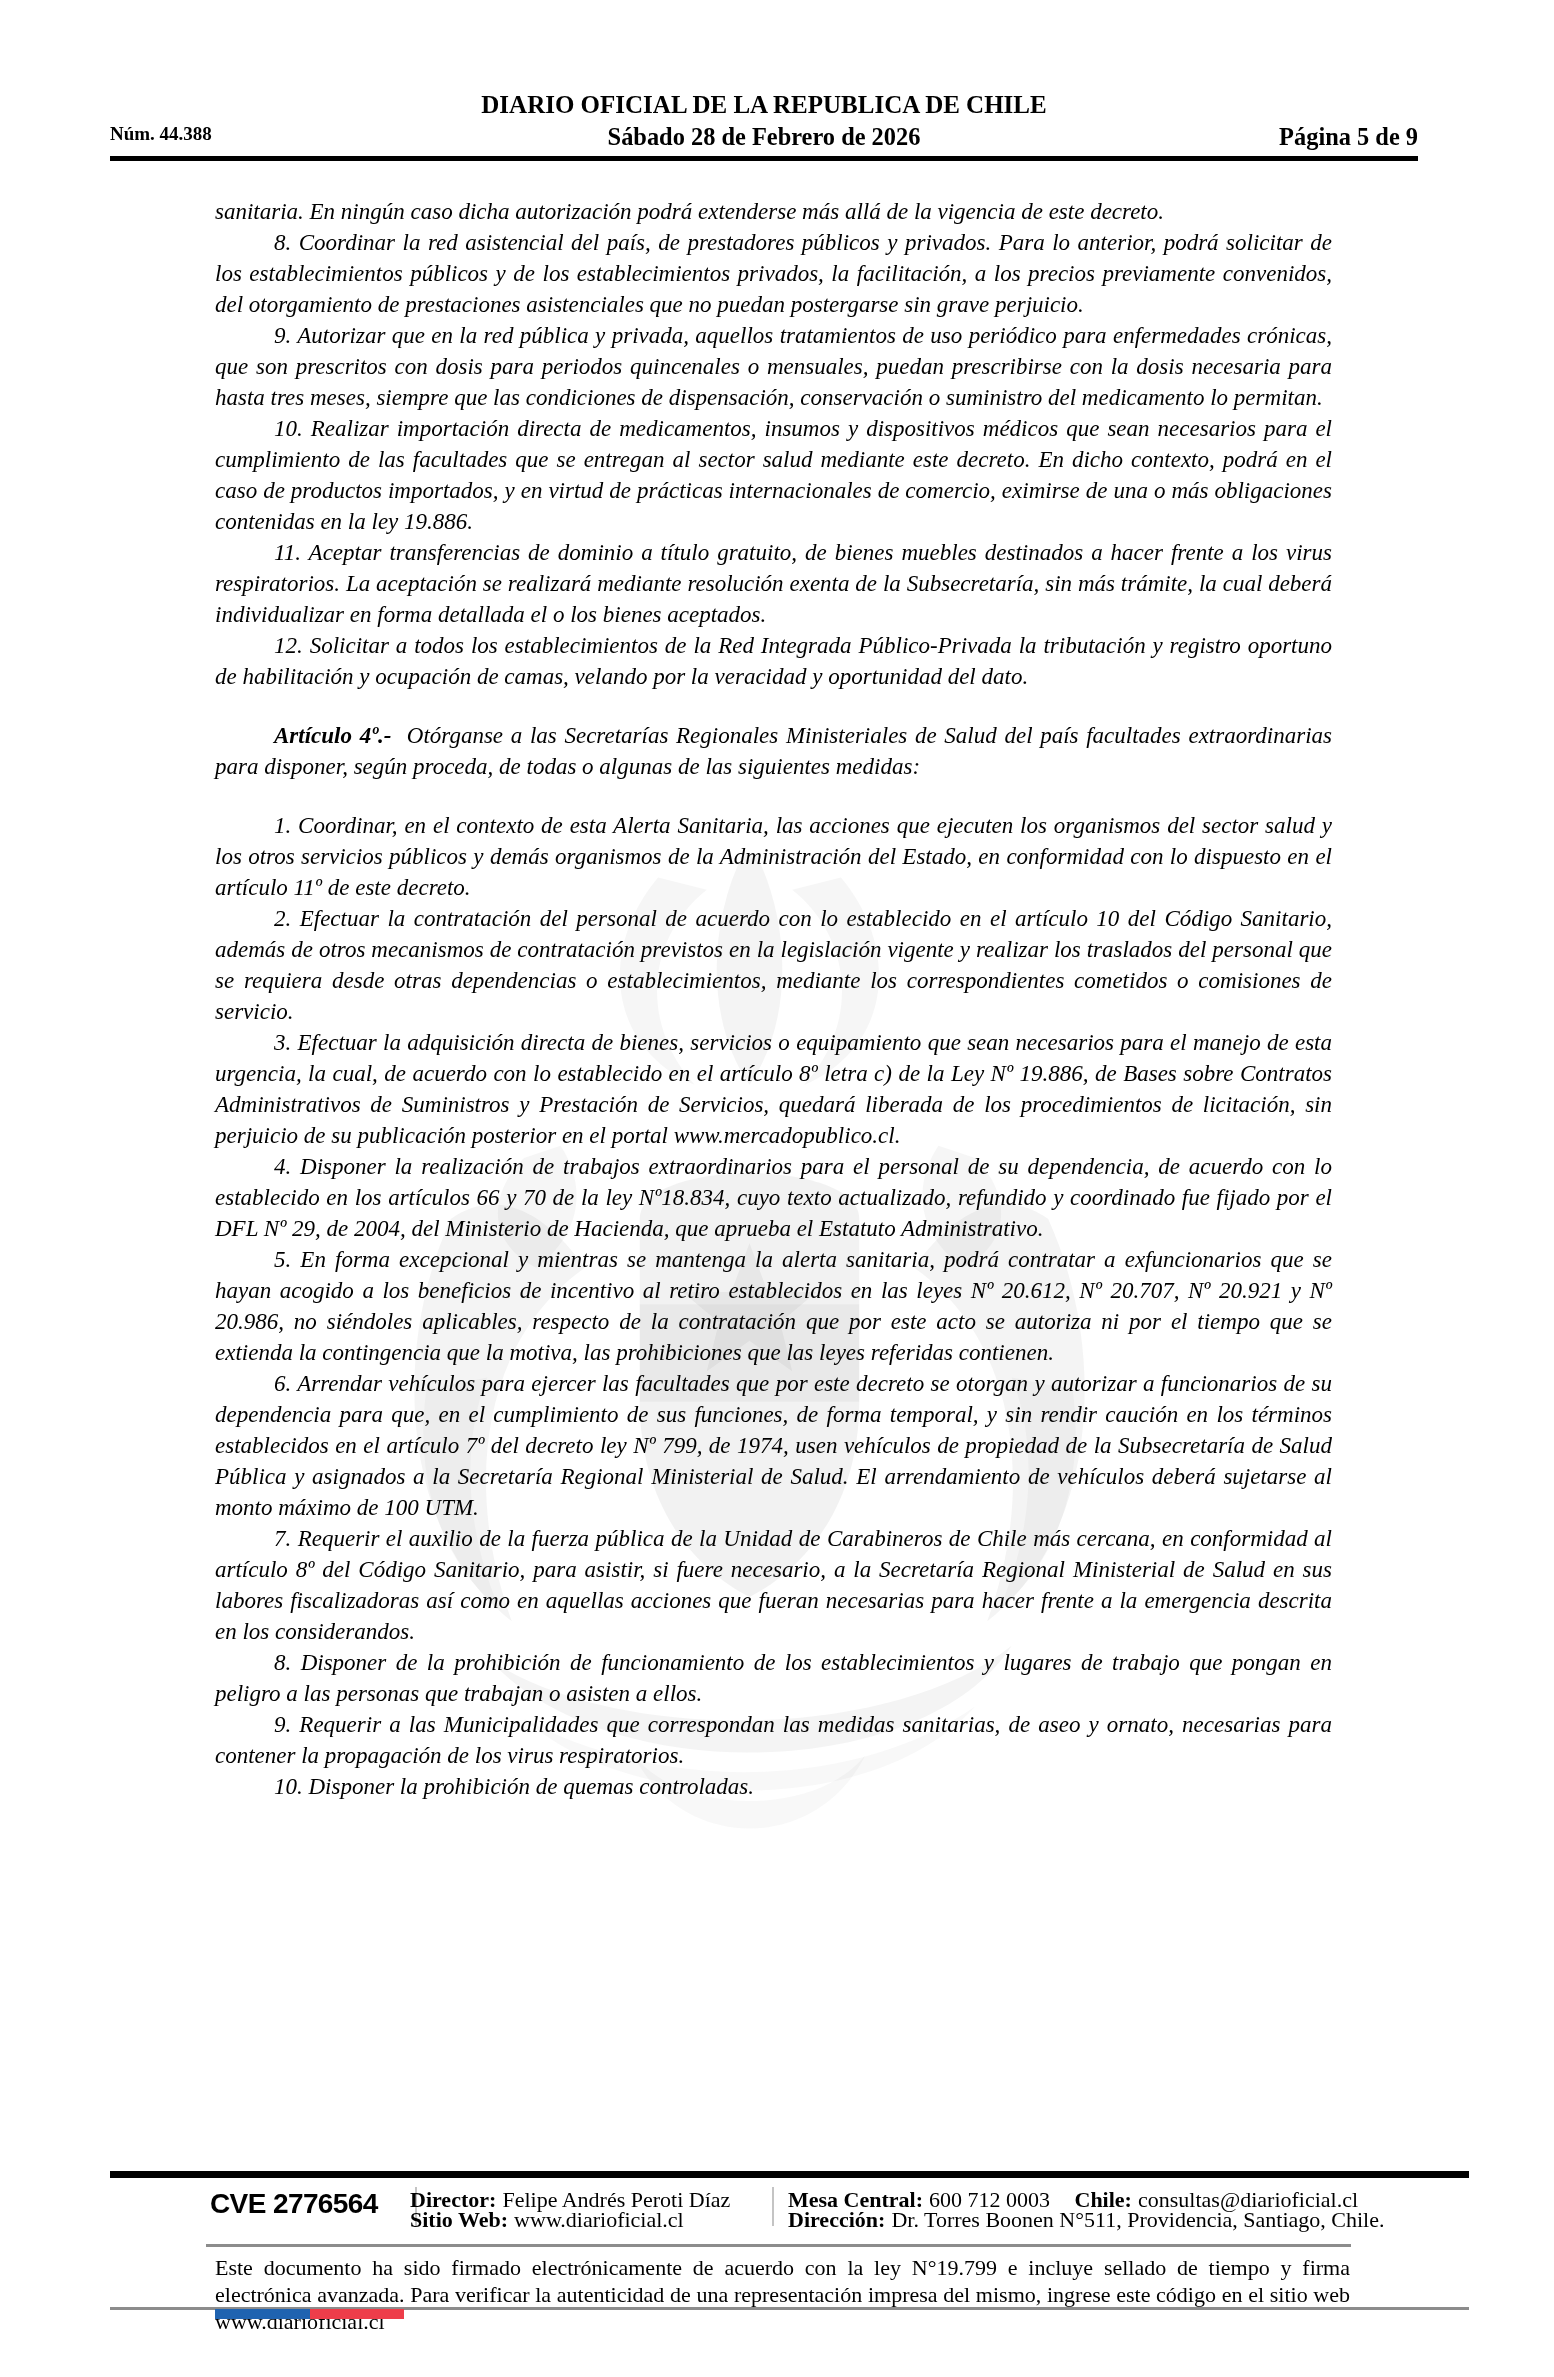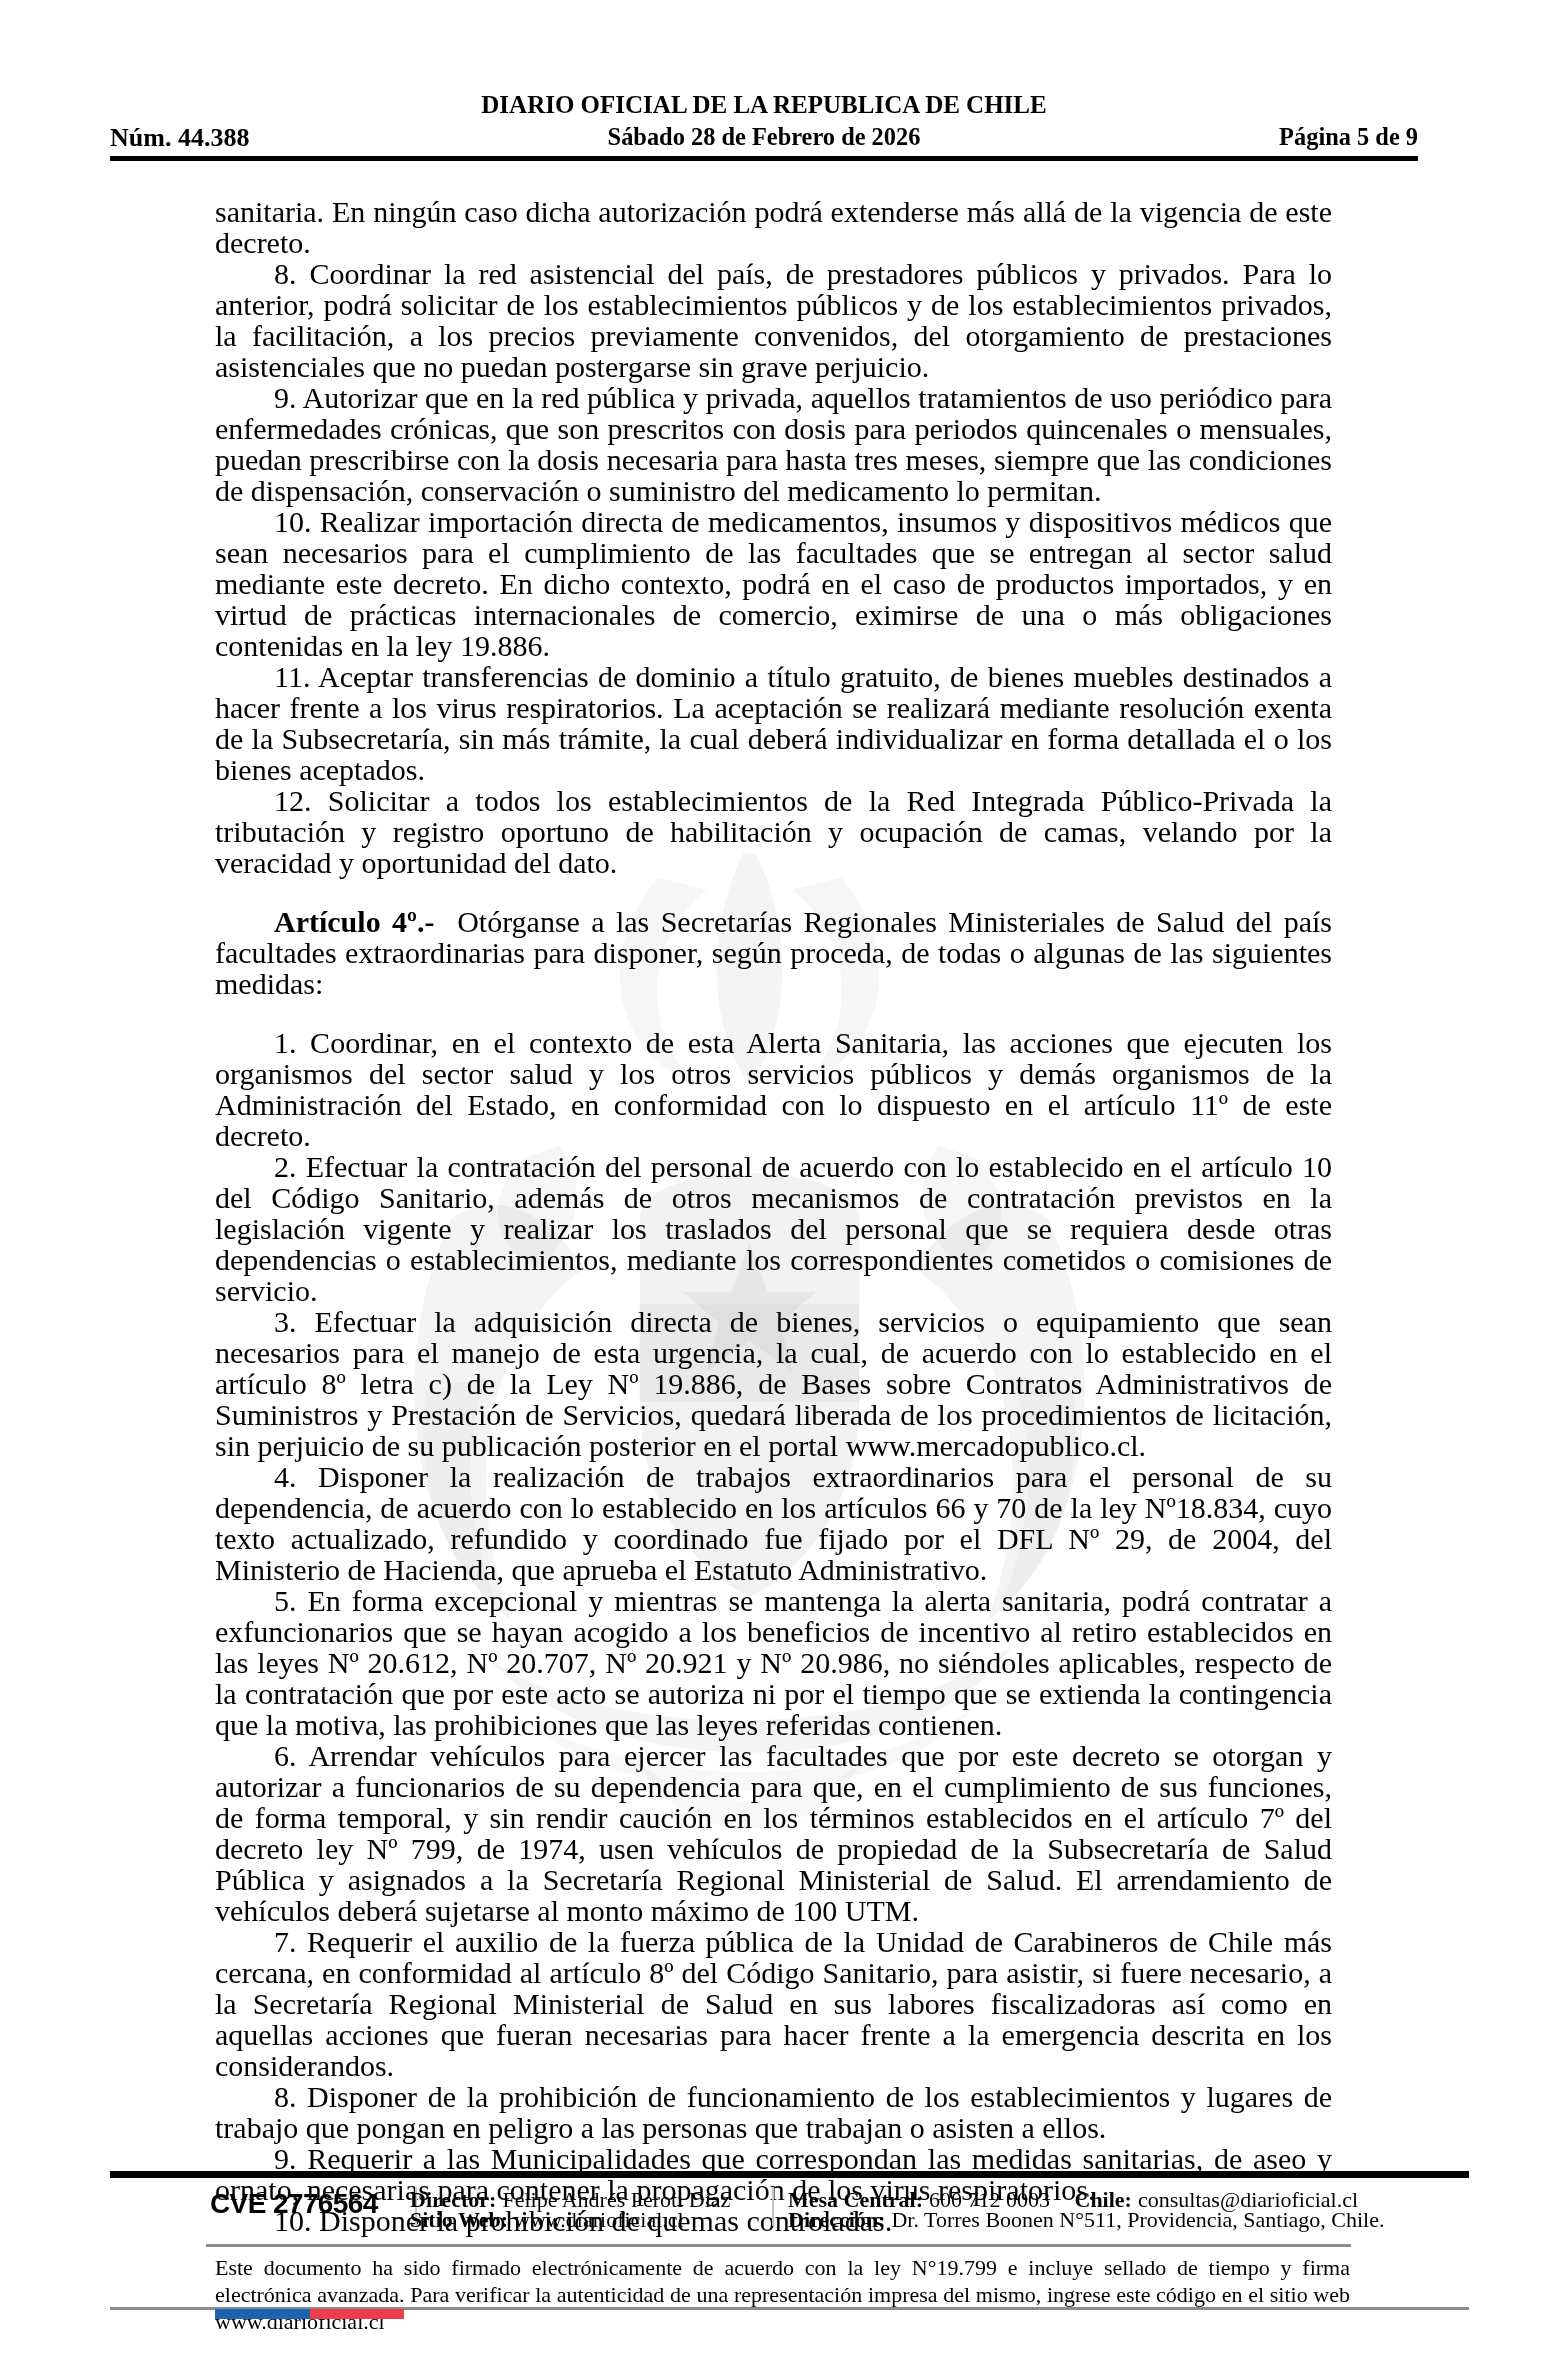--- a/index.html
+++ b/index.html
@@ -12,30 +12,30 @@
     font-family:"Liberation Serif", serif;
     color:#000;
     overflow:hidden;
   }
   
   .hdr-title{
     position:absolute; left:110px; top:91px; width:1308px;
     text-align:center; font-weight:bold; font-size:25px; line-height:28px;
   }
   .hdr-row{position:absolute; left:110px; top:123px; width:1308px; height:28px;}
-  .hdr-num{position:absolute; left:0; top:0; font-weight:bold; font-size:26px;}
+  .hdr-num{position:absolute; left:0; top:0; font-weight:bold; font-size:19px;}
   .hdr-date{position:absolute; left:0; top:0; width:100%; text-align:center; font-weight:bold; font-size:24.4px;}
   .hdr-page{position:absolute; right:0; top:0; font-weight:bold; font-size:24.4px;}
   .hdr-rule{position:absolute; left:110px; top:156px; width:1308px; height:4.9px; background:#000;}
   
   .watermark{position:absolute; left:341px; top:841px; width:817px; height:1018px; pointer-events:none;}
   
   .bodytext{
     position:absolute; left:215px; top:196px; width:1117px;
-    font-size:30px; line-height:31px; text-align:justify;
+    font-size:23px; line-height:31px; text-align:justify;font-style:italic;
   }
   .bodytext p{margin:0; text-indent:59px;}
   .bodytext p.no-indent{text-indent:0;}
   .bodytext p.gap{margin-top:28px;}
   
   .ftr-bar{position:absolute; left:110px; top:2171px; width:1359px; height:6.7px; background:#000;}
   .ftr-cve{
     position:absolute; left:210px; top:2188px;
     font-family:"Liberation Sans", sans-serif; font-weight:bold;
     font-size:28px; letter-spacing:-0.6px;

